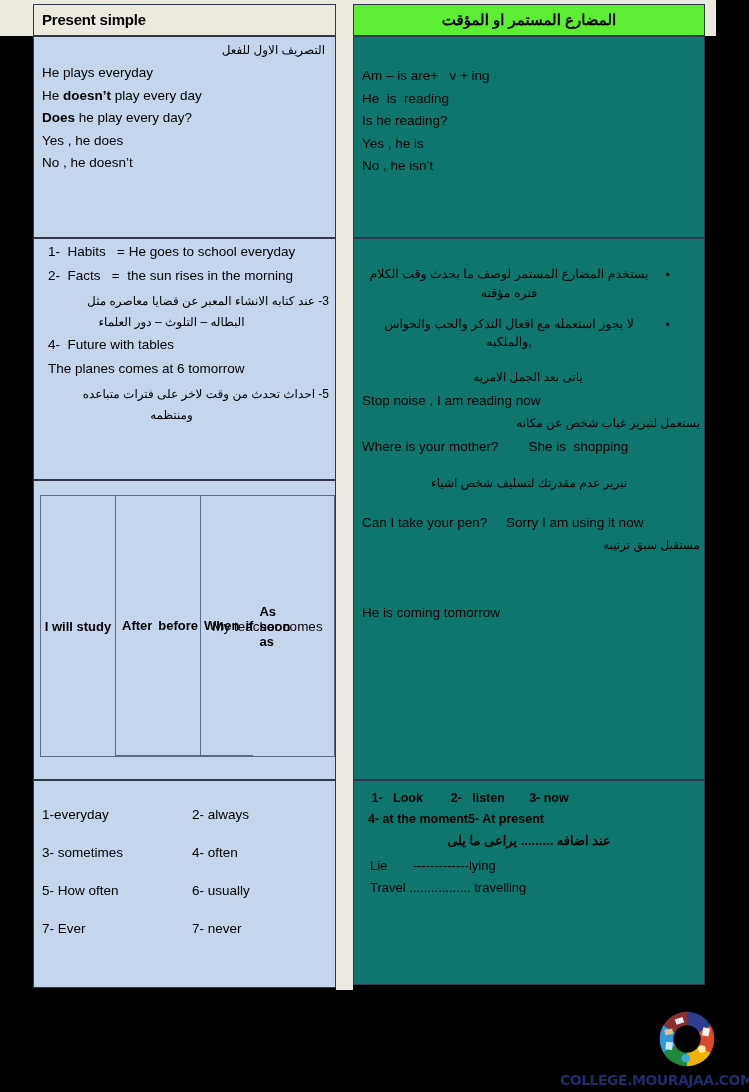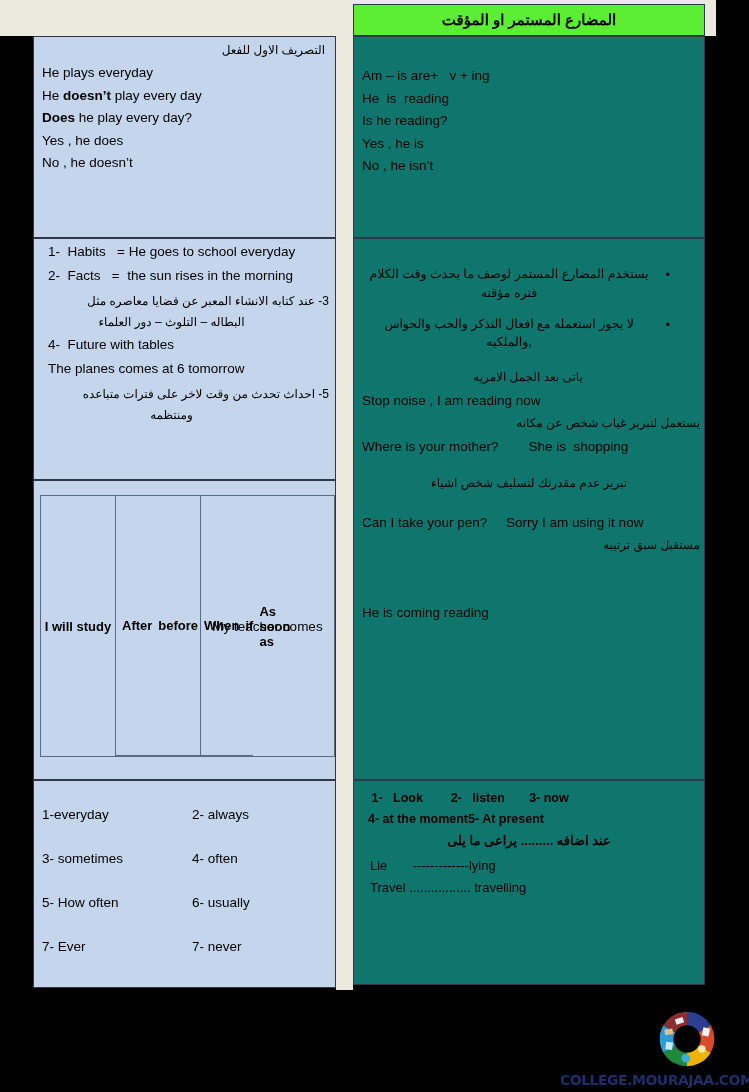--- a/index.html
+++ b/index.html
@@ -209,21 +209,21 @@
     justify-content: center;
     font-size: 13.5px;
     text-align: center;
   }
 
   
   .adv-grid {
     padding: 26px 10px 0 8px;
     display: grid;
     grid-template-columns: 150px 1fr;
-    row-gap: 29px;
+    row-gap: 23px;
     font-size: 13.5px;
   }
 
   
   .markers {
     padding: 10px 8px 0 14px;
   }
   .marker-row {
     font-size: 12.5px;
     font-weight: bold;
@@ -265,20 +265,23 @@
 </style>
 </head>
 <body>
 
 <div class="sheet">
 
   <div class="beige-band"></div>
   <div class="beige-gutter"></div>
   <div class="beige-right"></div>
 
+  <div class="panel panel-left hdr-left">
+    <div class="title">Present simple</div>
+  </div>
 
   <div class="panel panel-left lp-forms">
     <div class="body-txt" style="padding-top:6px;">
       <div class="ar">التصريف الاول للفعل</div>
       <div class="line">He plays everyday</div>
       <div class="line"><span>He </span><b>doesn’t</b><span> play every day</span></div>
       <div class="line"><b>Does</b><span> he play every day?</span></div>
       <div class="line">Yes , he does</div>
       <div class="line">No , he doesn’t</div>
     </div>
@@ -347,21 +350,21 @@
     <div class="ar ar-center" style="padding-right:12px; margin-top:18px;">ياتى بعد الجمل الامريه</div>
     <div class="sent">Stop noise , I am reading now</div>
 
     <div class="ar" style="padding-right:4px;">يستعمل لتبرير غياب شخص  عن مكانه</div>
     <div class="sent" style="margin-bottom:22px;">Where is your mother?        She is  shopping</div>
 
     <div class="ar ar-center" style="margin-bottom:24px;">تبرير عدم  مقدرتك لتسليف شخص اشياء</div>
     <div class="sent">Can I take your pen?     Sorry I am using it now</div>
 
     <div class="ar" style="padding-right:4px; margin-bottom:52px;">مستقبل  سبق ترتيبه</div>
-    <div class="sent">He is coming reading</div>
+    <div class="sent">He is coming tomorrow</div>
   </div>
 
   <div class="panel panel-right rp-markers">
     <div class="markers">
       <div class="marker-row"> 1-   Look        2-   listen       3- now</div>
       <div class="marker-row">4- at the moment5- At present</div>
       <div class="rule-ar">عند اضافه ......... يراعى ما يلى</div>
       <div class="spell">Lie       -------------lying</div>
       <div class="spell">Travel ................. travelling</div>
     </div>

